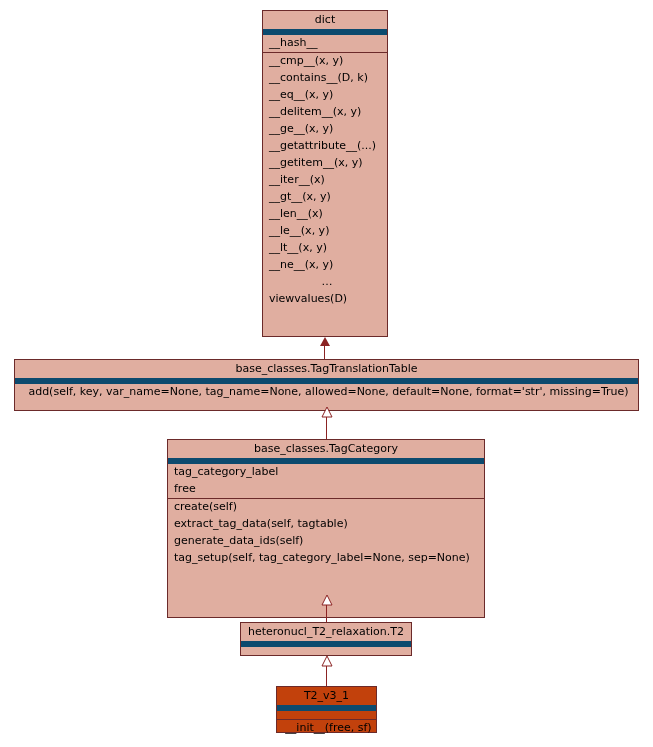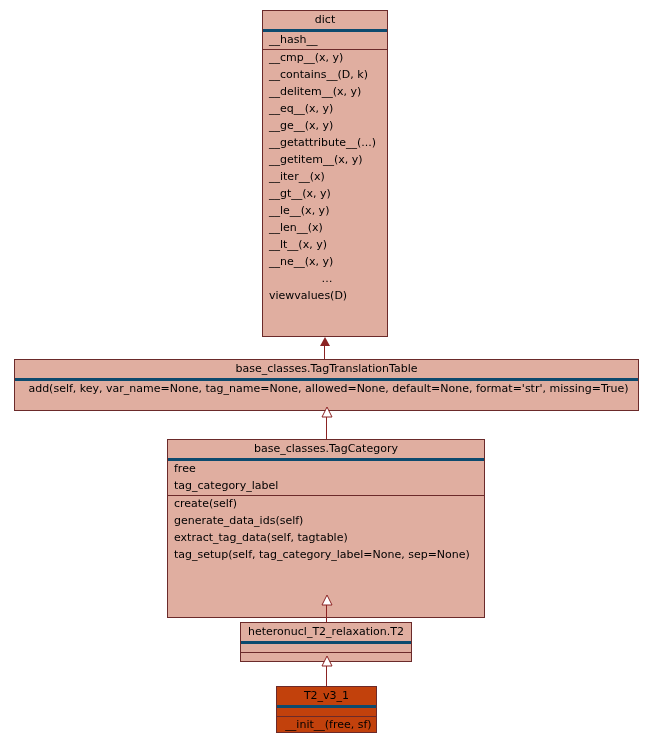--- a/index.html
+++ b/index.html
@@ -28,21 +28,21 @@
     box-sizing: border-box;
   }
   .uml-box.light {
     background: #c2410c;
   }
   .uml-title {
     text-align: center;
     padding: 2px 4px 3px 4px;
     font-size: 11px;
     line-height: 13px;
-    border-bottom: 3px solid #0c4a6e;
+    border-bottom: 6px solid #0c4a6e;
     box-sizing: border-box;
   }
   .uml-section {
     border-bottom: 1px solid #6b2a2a;
     box-sizing: border-box;
   }
   .uml-section:last-child {
     border-bottom: none;
   }
   .uml-row {
@@ -79,29 +79,29 @@
 <div class="canvas">
 
   <div class="uml-box" style="left:262px; top:10px; width:126px; height:327px;">
     <div class="uml-title">dict</div>
     <div class="uml-section">
       <div class="uml-row">__hash__</div>
     </div>
     <div class="uml-section">
       <div class="uml-row">__cmp__(x, y)</div>
       <div class="uml-row">__contains__(D, k)</div>
+      <div class="uml-row">__eq__(x, y)</div>
       <div class="uml-row">__delitem__(x, y)</div>
-      <div class="uml-row">__eq__(x, y)</div>
       <div class="uml-row">__ge__(x, y)</div>
       <div class="uml-row">__getattribute__(...)</div>
       <div class="uml-row">__getitem__(x, y)</div>
       <div class="uml-row">__iter__(x)</div>
       <div class="uml-row">__gt__(x, y)</div>
+      <div class="uml-row">__len__(x)</div>
       <div class="uml-row">__le__(x, y)</div>
-      <div class="uml-row">__len__(x)</div>
       <div class="uml-row">__lt__(x, y)</div>
       <div class="uml-row">__ne__(x, y)</div>
       <div class="uml-row center">…</div>
       <div class="uml-row">viewvalues(D)</div>
     </div>
   </div>
 
   <div class="conn-line" style="left:324px; top:346px; height:13px;"></div>
   <div class="arrow-solid" style="left:320px; top:337px;"></div>
 
@@ -113,37 +113,37 @@
   </div>
 
   <div class="conn-line" style="left:326px; top:416px; height:23px;"></div>
   <svg width="12" height="11" style="position:absolute; left:321px; top:407px;">
     <polygon points="6,0 11,10 1,10" fill="#ffffff" stroke="#8b2323" stroke-width="1"></polygon>
   </svg>
 
   <div class="uml-box" style="left:167px; top:439px; width:318px; height:179px;">
     <div class="uml-title">base_classes.TagCategory</div>
     <div class="uml-section">
+      <div class="uml-row">tag_category_label</div>
       <div class="uml-row">free</div>
-      <div class="uml-row">tag_category_label</div>
     </div>
     <div class="uml-section">
       <div class="uml-row">create(self)</div>
+      <div class="uml-row">extract_tag_data(self, tagtable)</div>
       <div class="uml-row">generate_data_ids(self)</div>
-      <div class="uml-row">extract_tag_data(self, tagtable)</div>
       <div class="uml-row">tag_setup(self, tag_category_label=None, sep=None)</div>
     </div>
   </div>
 
   <div class="conn-line" style="left:326px; top:604px; height:18px;"></div>
   <svg width="12" height="11" style="position:absolute; left:321px; top:595px;">
     <polygon points="6,0 11,10 1,10" fill="#ffffff" stroke="#8b2323" stroke-width="1"></polygon>
   </svg>
 
-  <div class="uml-box" style="left:240px; top:622px; width:172px; height:40px;">
+  <div class="uml-box" style="left:240px; top:622px; width:172px; height:34px;">
     <div class="uml-title">heteronucl_T2_relaxation.T2</div>
     <div class="uml-section empty"></div>
     <div class="uml-section empty"></div>
   </div>
 
   <div class="conn-line" style="left:326px; top:665px; height:21px;"></div>
   <svg width="12" height="11" style="position:absolute; left:321px; top:656px;">
     <polygon points="6,0 11,10 1,10" fill="#ffffff" stroke="#8b2323" stroke-width="1"></polygon>
   </svg>
 

